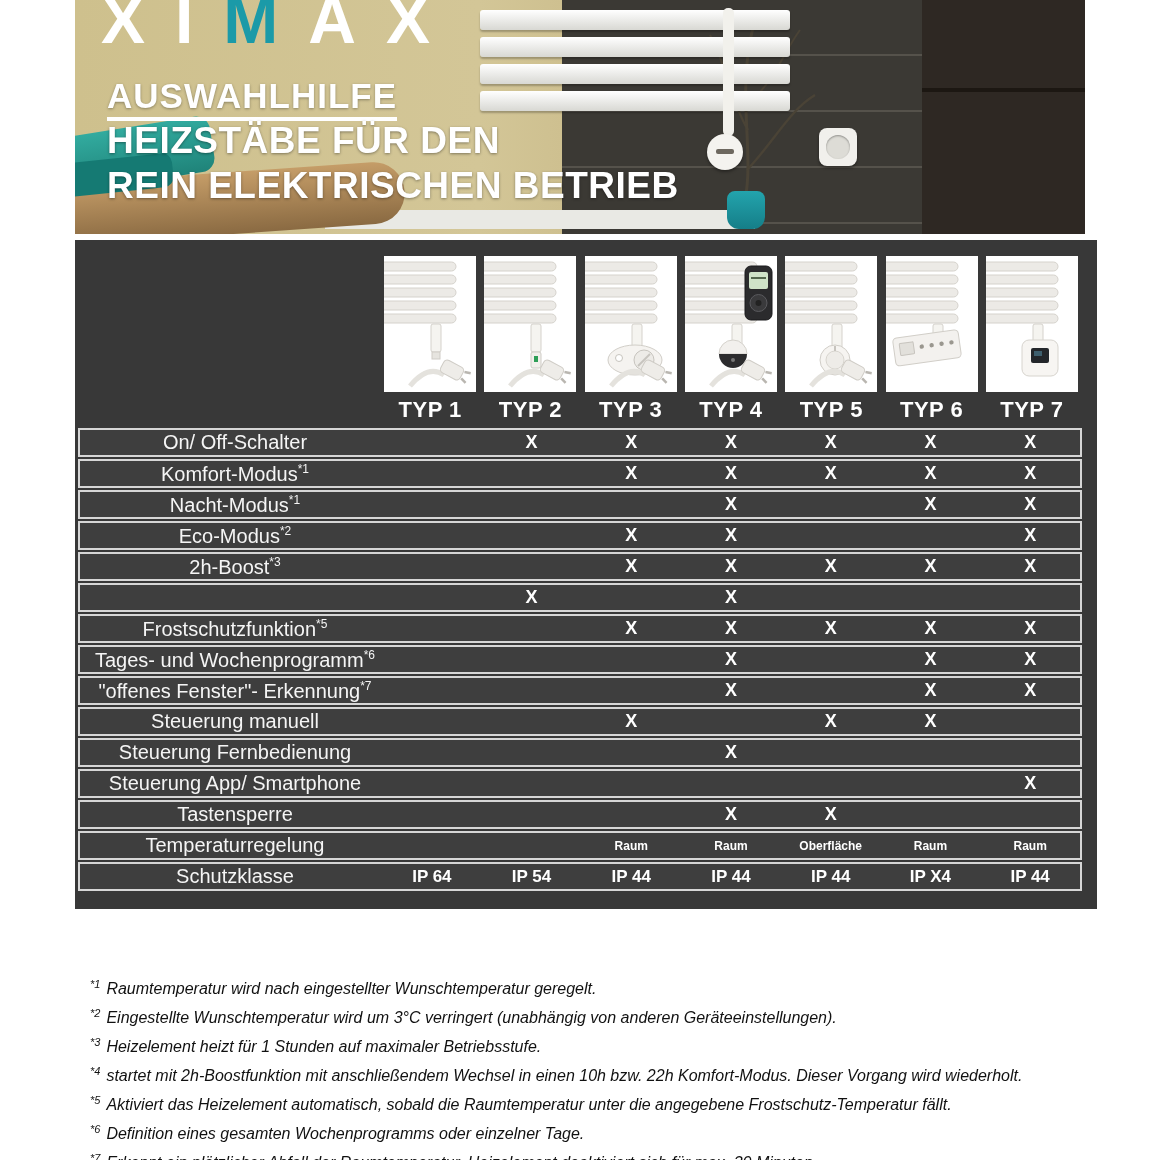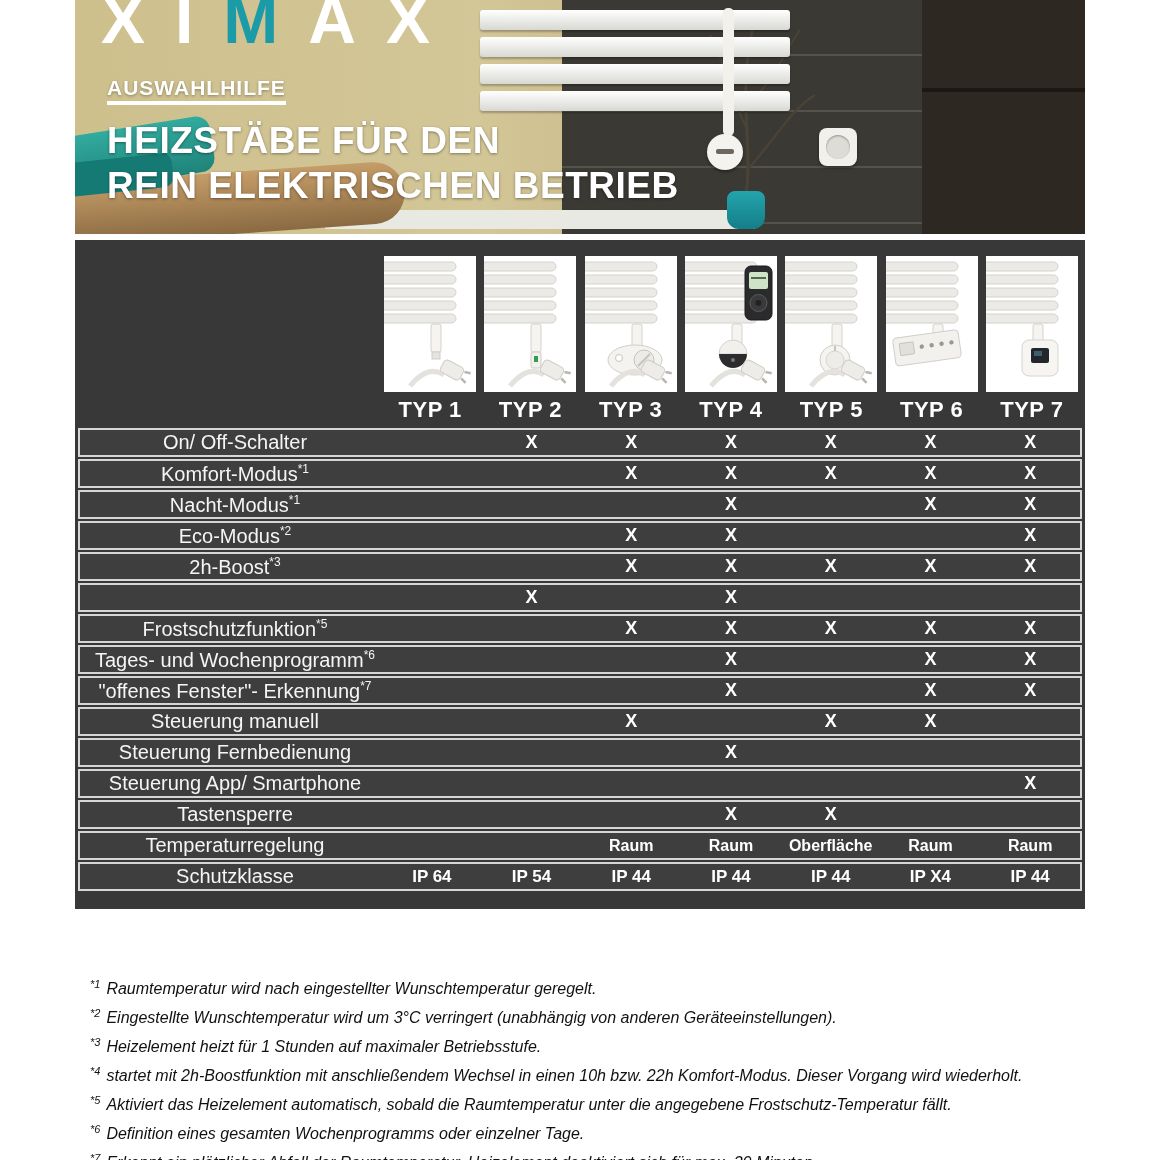--- a/index.html
+++ b/index.html
@@ -31,40 +31,40 @@
   .branches{position:absolute;left:540px;top:0;width:300px;height:205px;z-index:3;}
   .chair{position:absolute;left:-15px;top:172px;width:345px;height:62px;z-index:3;
          background:linear-gradient(#c59d68,#8a6a42);border-radius:34px;transform:rotate(-4deg);}
   .towel{position:absolute;left:-12px;top:126px;width:150px;height:56px;z-index:4;
          background:linear-gradient(#32ab9f,#1f8379);border-radius:14px;transform:rotate(-9deg);}
   .towel2{position:absolute;left:-12px;top:158px;width:110px;height:34px;z-index:4;
           background:#157a73;border-radius:10px;transform:rotate(-6deg);}
   .logo{position:absolute;left:26px;top:-18px;z-index:6;font-size:66px;font-weight:bold;
         color:#ffffff;letter-spacing:30px;white-space:nowrap;}
   .logo .logo-m{color:#1b9aa8;}
-  .kicker{position:absolute;left:32px;top:76px;z-index:6;color:#fff;font-weight:bold;font-size:21px;
+  .kicker{position:absolute;left:32px;top:76px;z-index:6;color:#fff;font-weight:bold;font-size:35px;
           letter-spacing:1px;border-bottom:4px solid #fff;padding-bottom:1px;text-shadow:0 1px 3px rgba(0,0,0,.35);}
   .title1{position:absolute;left:32px;top:120px;z-index:6;color:#fff;font-weight:bold;font-size:37px;
           letter-spacing:.5px;text-shadow:0 1px 3px rgba(0,0,0,.4);}
   .title2{position:absolute;left:32px;top:165px;z-index:6;color:#fff;font-weight:bold;font-size:37px;
           letter-spacing:.5px;text-shadow:0 1px 3px rgba(0,0,0,.4);}
 
   
-  .board{position:absolute;left:75px;top:240px;width:1010px;background:#383838;padding:12px 0 16px 0;}
+  .board{position:absolute;left:75px;top:240px;width:1010px;background:#383838;padding:12px 12px 16px 0;}
   .head-grid{display:grid;grid-template-columns:302px repeat(7,1fr);grid-template-rows:140px 36px;
              margin:0 3px;}
   .pcard{grid-row:1;width:92px;height:136px;background:#ffffff;margin:0 auto;align-self:end;}
   .plabel{grid-row:2;color:#ffffff;font-weight:bold;font-size:22px;text-align:center;align-self:center;
           letter-spacing:.5px;}
   .frow{display:grid;grid-template-columns:302px repeat(7,1fr);align-items:center;height:25px;
         background:#3e3e3e;border:2px solid #d6d6d6;margin:0 3px 2px 3px;}
   .flabel{color:#f5f5f5;font-size:20px;padding-left:8px;white-space:nowrap;overflow:hidden;text-align:center;}
   .flabel sup{font-size:12px;}
   .fcell{text-align:center;color:#ffffff;font-weight:bold;font-size:18px;}
-  .frow.temp .fcell{font-size:16px;}
+  .frow.temp .fcell{font-size:12px;}
   .frow.ip .fcell{font-size:17px;}
   .note{margin:6px 3px 0 3px;border:2px solid #e8e8e8;background:#fbf1c6;color:#161616;
         font-weight:bold;font-size:19px;text-align:center;padding:15px 6px;}
 
   
   .footnotes{position:absolute;left:90px;top:978px;width:990px;color:#111;}
   .fnote{font-style:italic;font-size:16px;margin-bottom:9px;line-height:1.1;}
   .fmark{font-size:11px;margin-right:6px;font-style:italic;}
 </style>
 </head>

